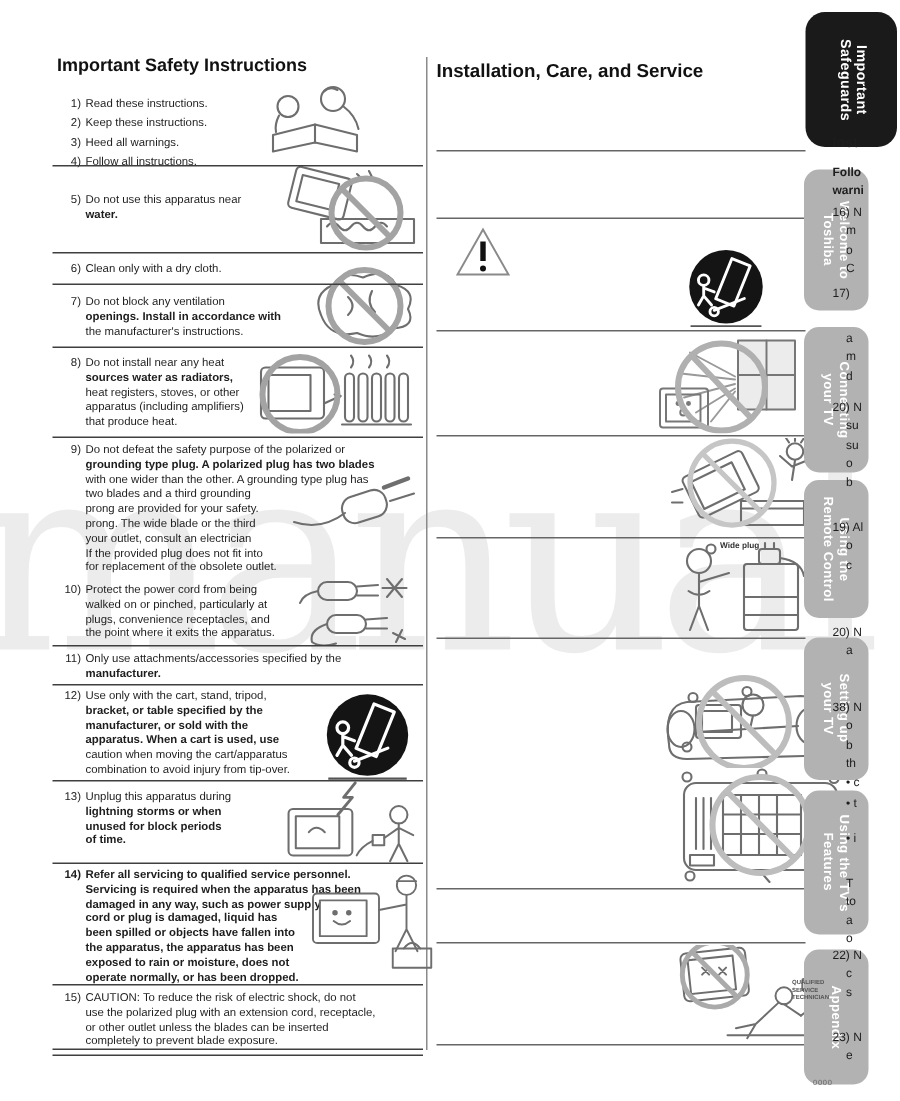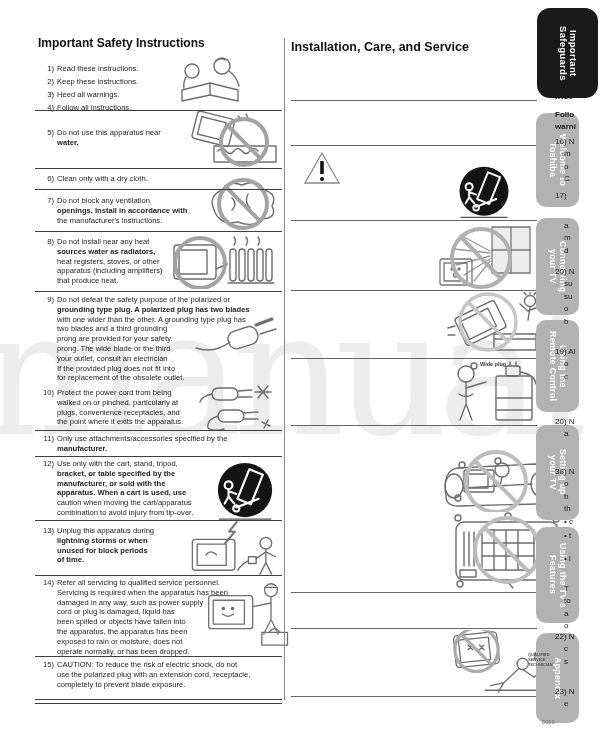--- a/index.html
+++ b/index.html
@@ -140,38 +140,39 @@
       </div>
       <div class="item" style="top: 526px;">
         <span class="num">13)</span>
         <div class="lines">
           <div>Unplug this apparatus during</div>
           <div class="b">lightning storms or when</div>
           <div class="b">unused for block periods</div>
           <div class="b">of time.</div>
         </div>
       </div>
-      <div class="item" style="top: 578px;">
+      <div class="item" style="top: 578px; font-weight: bold;">
         <span class="num">14)</span>
         <div class="lines">
           <div>Refer all servicing to qualified service personnel.</div>
           <div>Servicing is required when the apparatus has been</div>
           <div>damaged in any way, such as power supply</div>
           <div>cord or plug is damaged, liquid has</div>
           <div>been spilled or objects have fallen into</div>
           <div>the apparatus, the apparatus has been</div>
           <div>exposed to rain or moisture, does not</div>
           <div>operate normally, or has been dropped.</div>
         </div>
       </div>
       <div class="item" style="top: 660px;">
         <span class="num">15)</span>
         <div class="lines">
           <div>CAUTION: To reduce the risk of electric shock, do not</div>
           <div>use the polarized plug with an extension cord, receptacle,</div>
+          <div>or other outlet unless the blades can be inserted</div>
           <div>completely to prevent blade exposure.</div>
         </div>
       </div>
     </div>
   <div>
       <div class="frag" style="top: 90px;">
         <div class="b big">Inst</div>
       </div>
       <div class="frag" style="top: 109px;">
         <div class="b">Follo</div>

